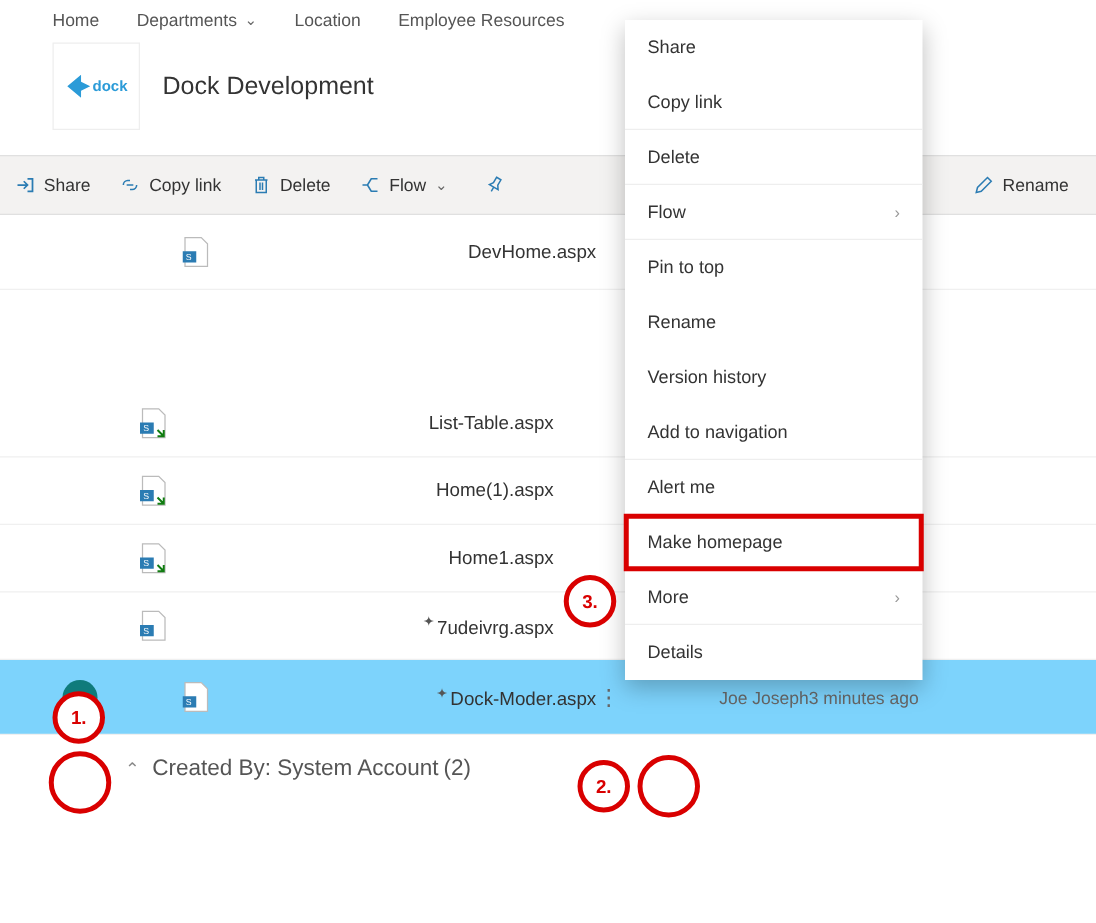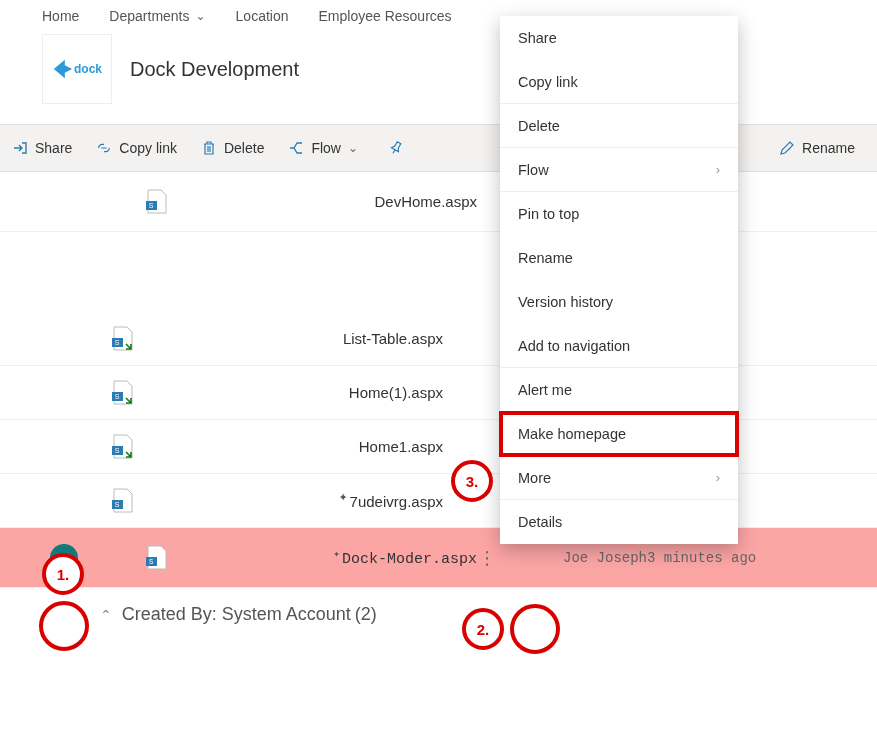--- a/index.html
+++ b/index.html
@@ -18,21 +18,21 @@
   
   
   .toolbar { background: #f3f2f1; border-top: 1px solid #e0e0e0; border-bottom: 1px solid #e0e0e0; display: flex; align-items: center; height: 48px; padding: 0 12px; gap: 24px; font-size: 14px; color: #333; }
   .tb-item { display: flex; align-items: center; gap: 7px; cursor: pointer; }
   .tb-icon { width: 16px; height: 16px; display: inline-flex; align-items: center; justify-content: center; color: #2b7cb3; }
   
   
   .list { }
   .row { display: flex; align-items: center; height: 60px; border-bottom: 1px solid #f0f0f0; padding-left: 50px; position: relative; text-align: right; }
   .row.tight { height: 54px; padding-left: 16px; }
-  .row.selected { background: #fca5a5; font-family: Liberation Mono, monospace; }
+  .row.selected { background: #7dd3fc; }
   .sel-circle { position: absolute; left: 50px; width: 28px; height: 28px; border-radius: 50%; background: #0f7b7b; display: flex; align-items: center; justify-content: center; }
   .file-icon { width: 24px; height: 24px; margin-left: 95px; margin-right: 18px; display: inline-flex; align-items: center; justify-content: center; position: relative; }
   .file-name { flex: 0 0 290px; font-size: 15px; color: #333; }
   .file-name .asterisk { vertical-align: super; font-size: 11px; color: #555; margin-right: 2px; }
   .more-btn { width: 20px; display: flex; align-items: center; justify-content: center; color: #666; font-size: 18px; cursor: pointer; margin-right: 20px; }
   .owner { flex: 0 0 130px; font-size: 14px; color: #666; }
   .date { font-size: 14px; color: #666; }
   .spacer { height: 80px; }
   
   

